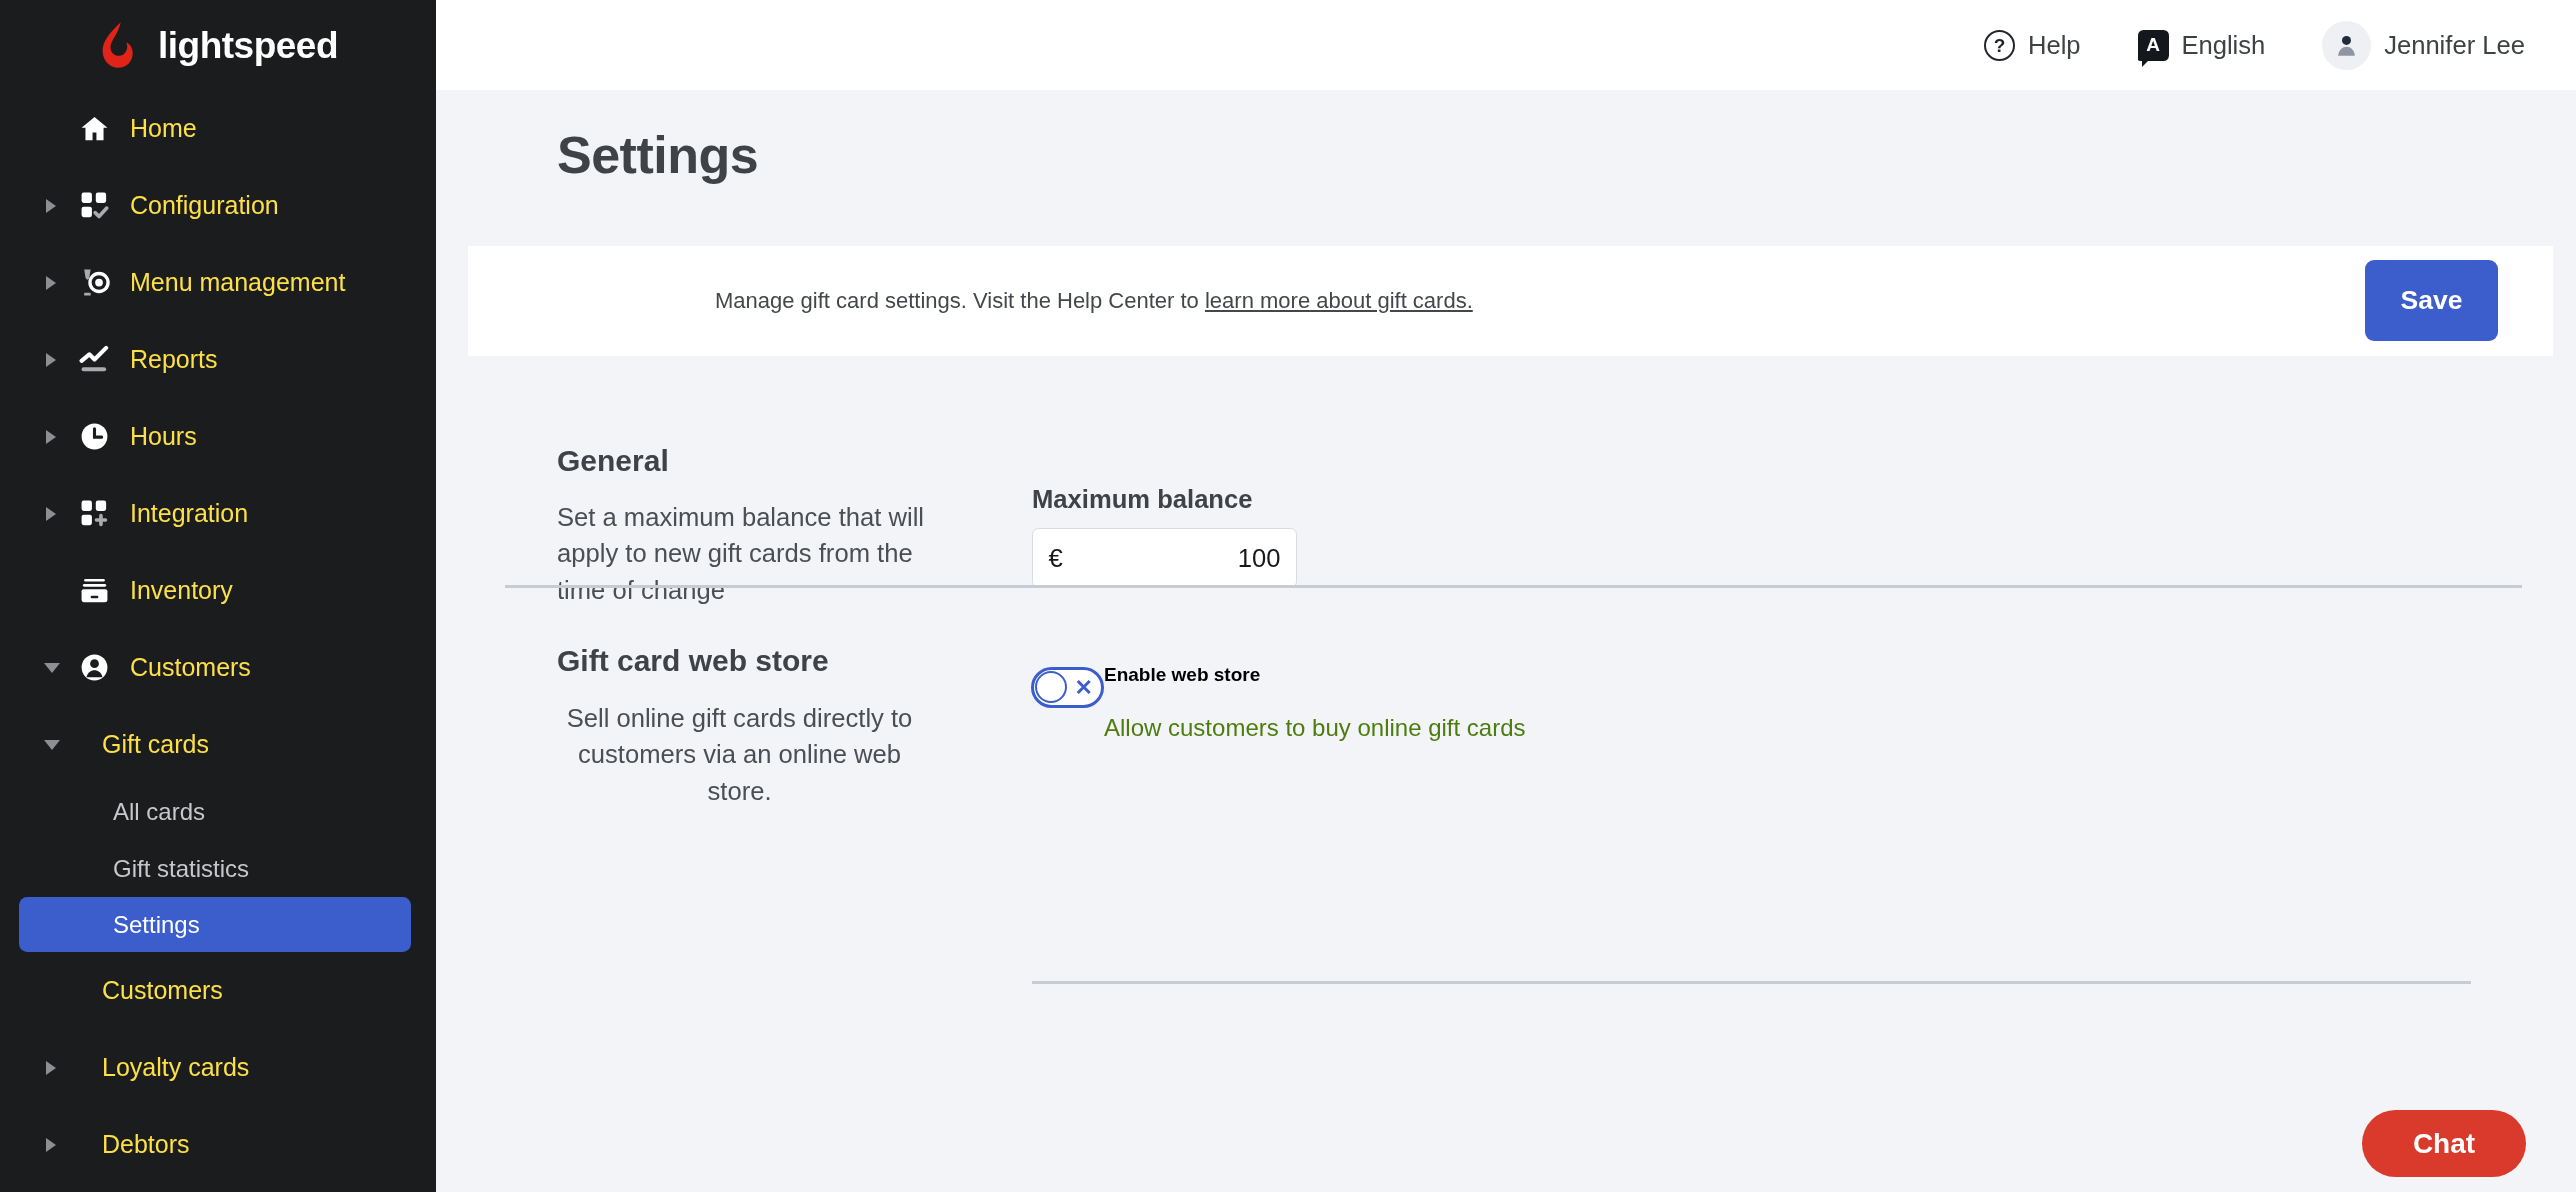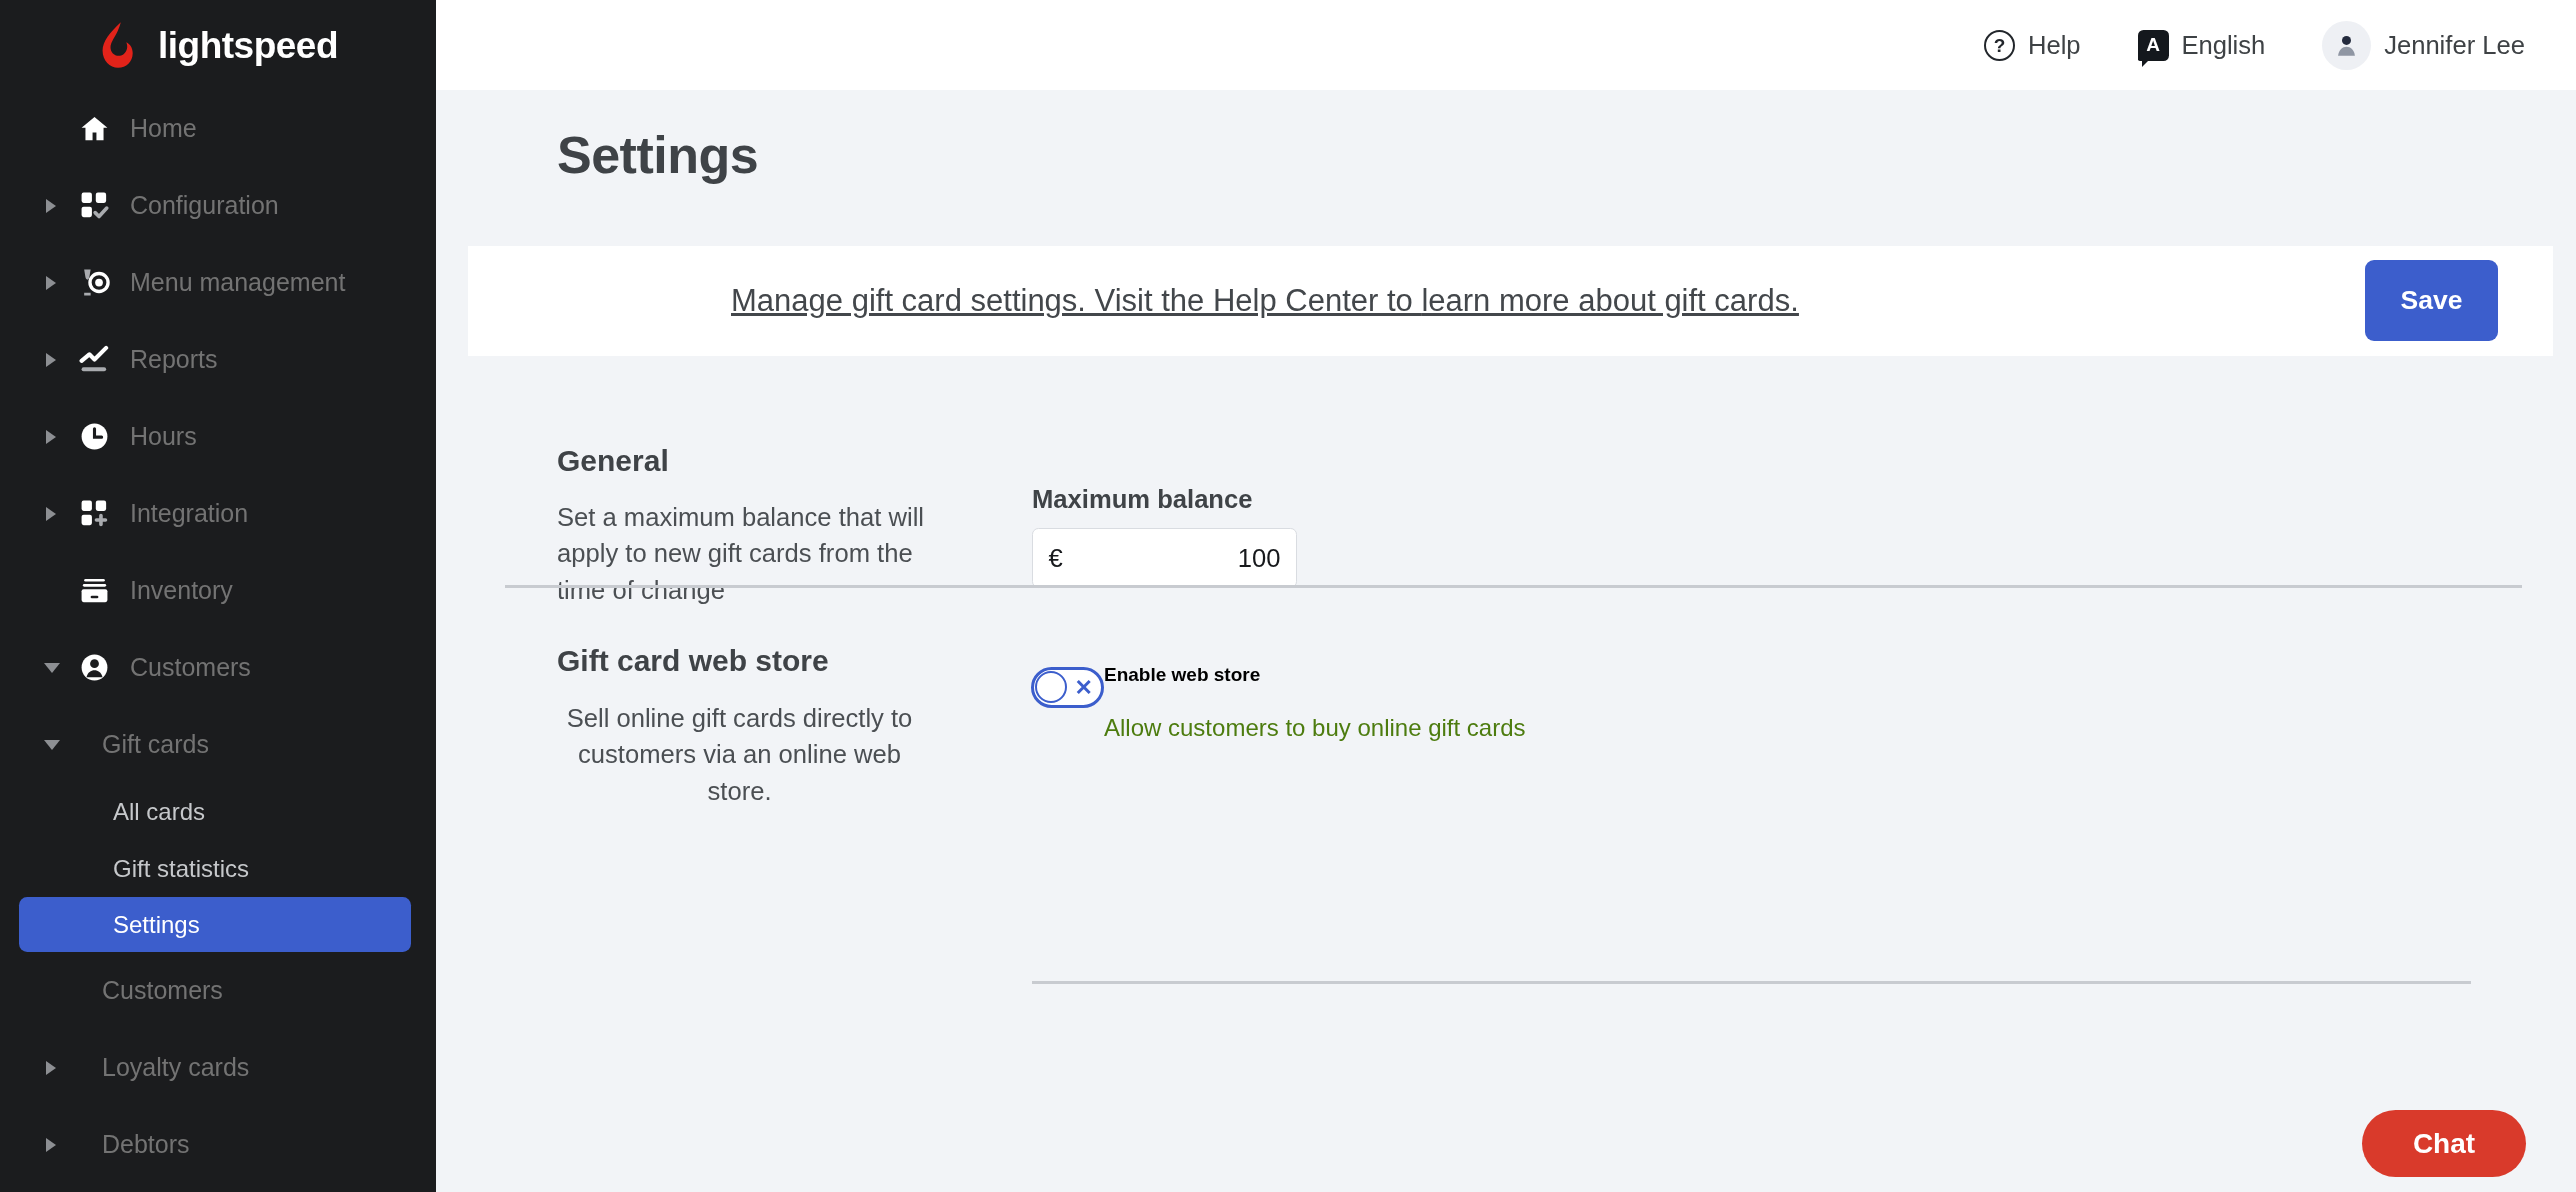--- a/index.html
+++ b/index.html
@@ -36,21 +36,21 @@
     font-weight: 700;
     letter-spacing: -0.5px;
     line-height: 1;
   }
 
   .nav-item {
     position: relative;
     height: 77px;
     display: flex;
     align-items: center;
-    color: #737373;
+    color: #fde047;
     font-size: 25px;
     cursor: pointer;
     white-space: nowrap;
   }
   .nav-item .caret {
     position: absolute;
     left: 46px;
     width: 0; height: 0;
     border-left: 10px solid #8d8f93;
     border-top: 7.3px solid transparent;
@@ -156,25 +156,24 @@
   #notice-card {
     position: absolute;
     left: 32px; top: 156px;
     width: 2085px; height: 110px;
     background: #ffffff;
     display: flex;
     align-items: center;
   }
   #notice-text {
     position: absolute;
-    left: 263px;
-    font-size: 31px;
+    left: 247px;
+    font-size: 22px;
     color: #43474b;
     white-space: nowrap;
-    text-decoration: underline;
   }
   #notice-link {
     color: #43474b;
     text-decoration: underline;
     cursor: pointer;
   }
   #save-button {
     position: absolute;
     left: 1897px; top: 13.7px;
     width: 133px; height: 81px;

